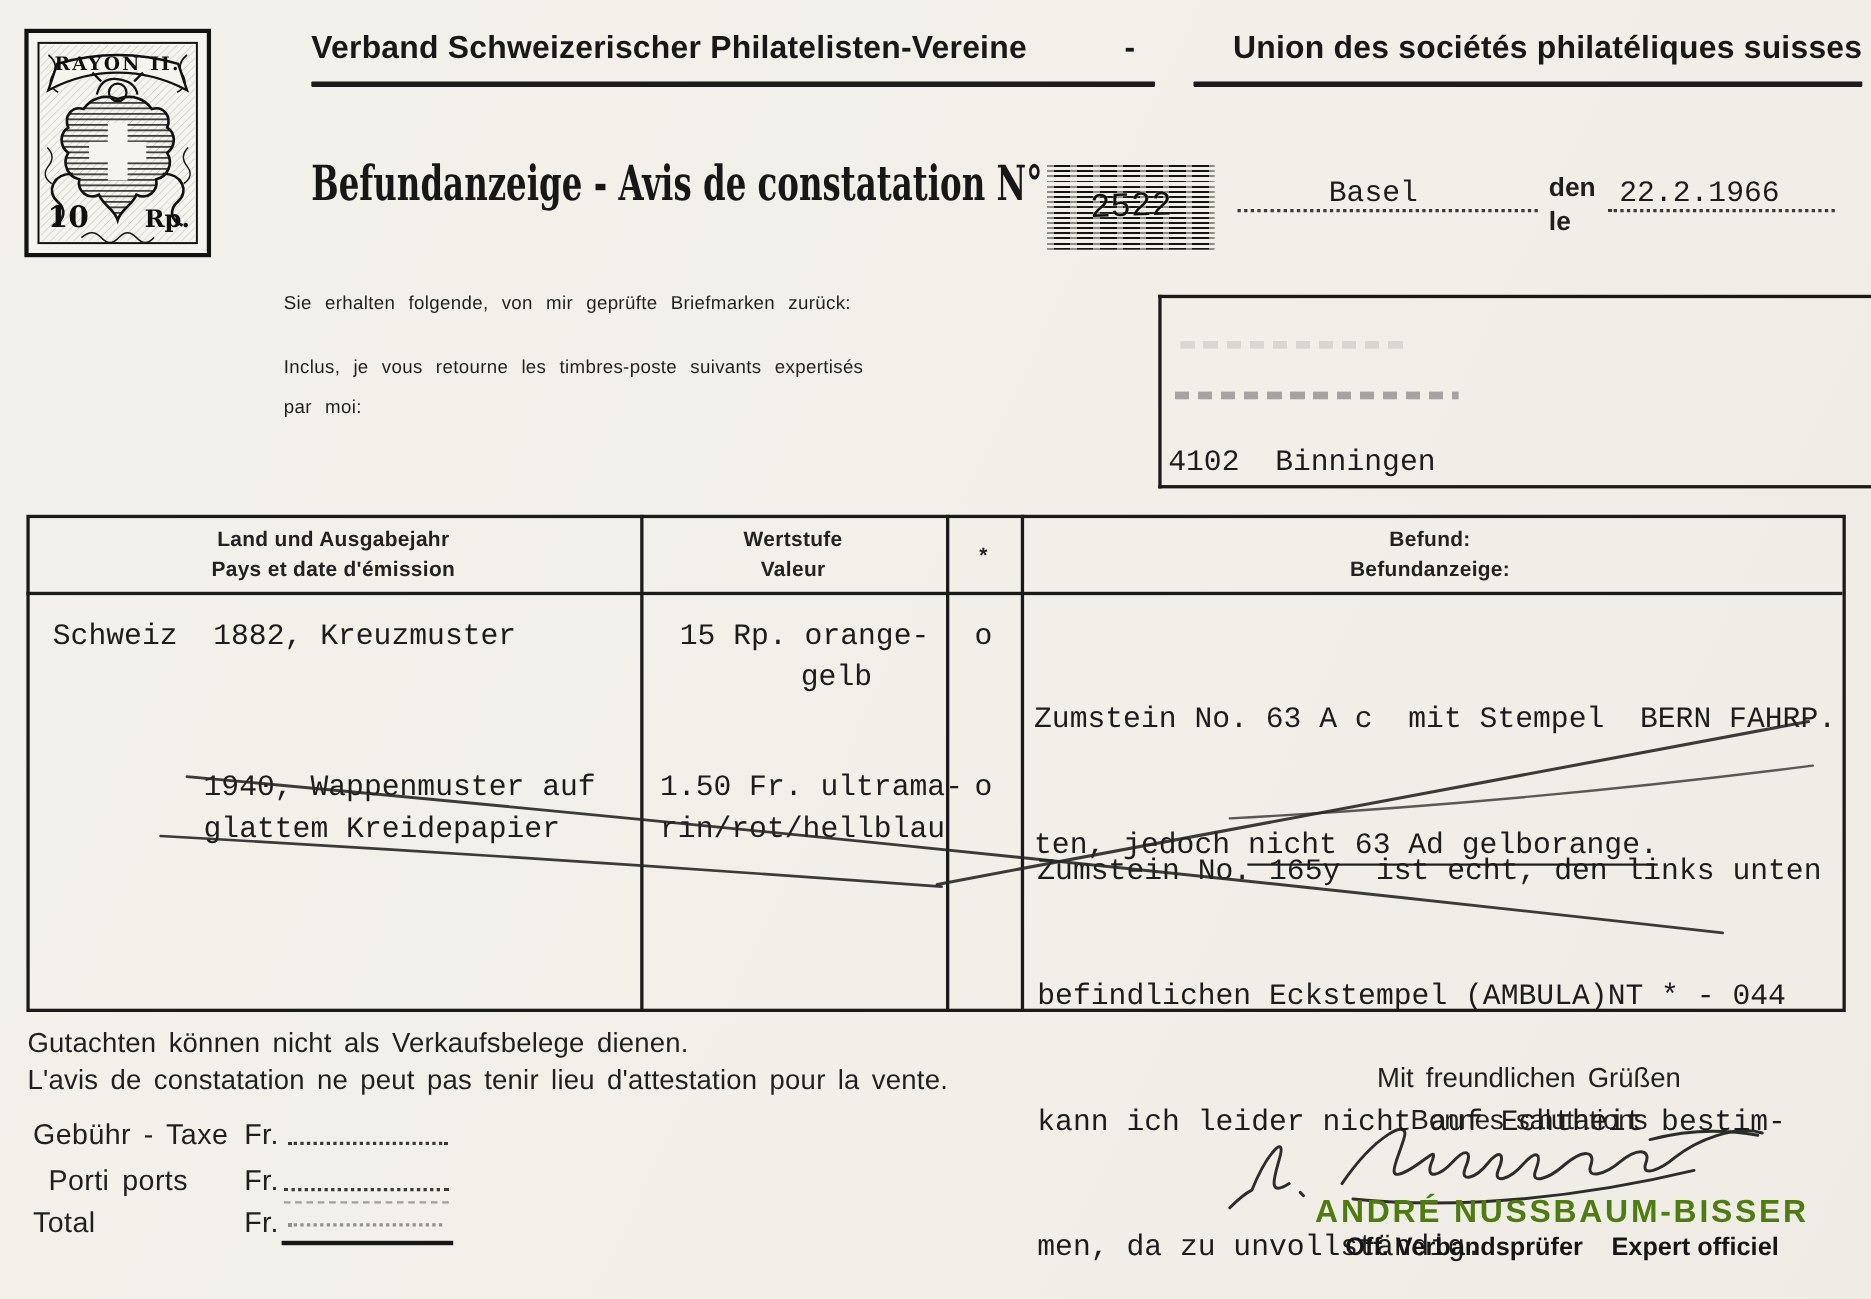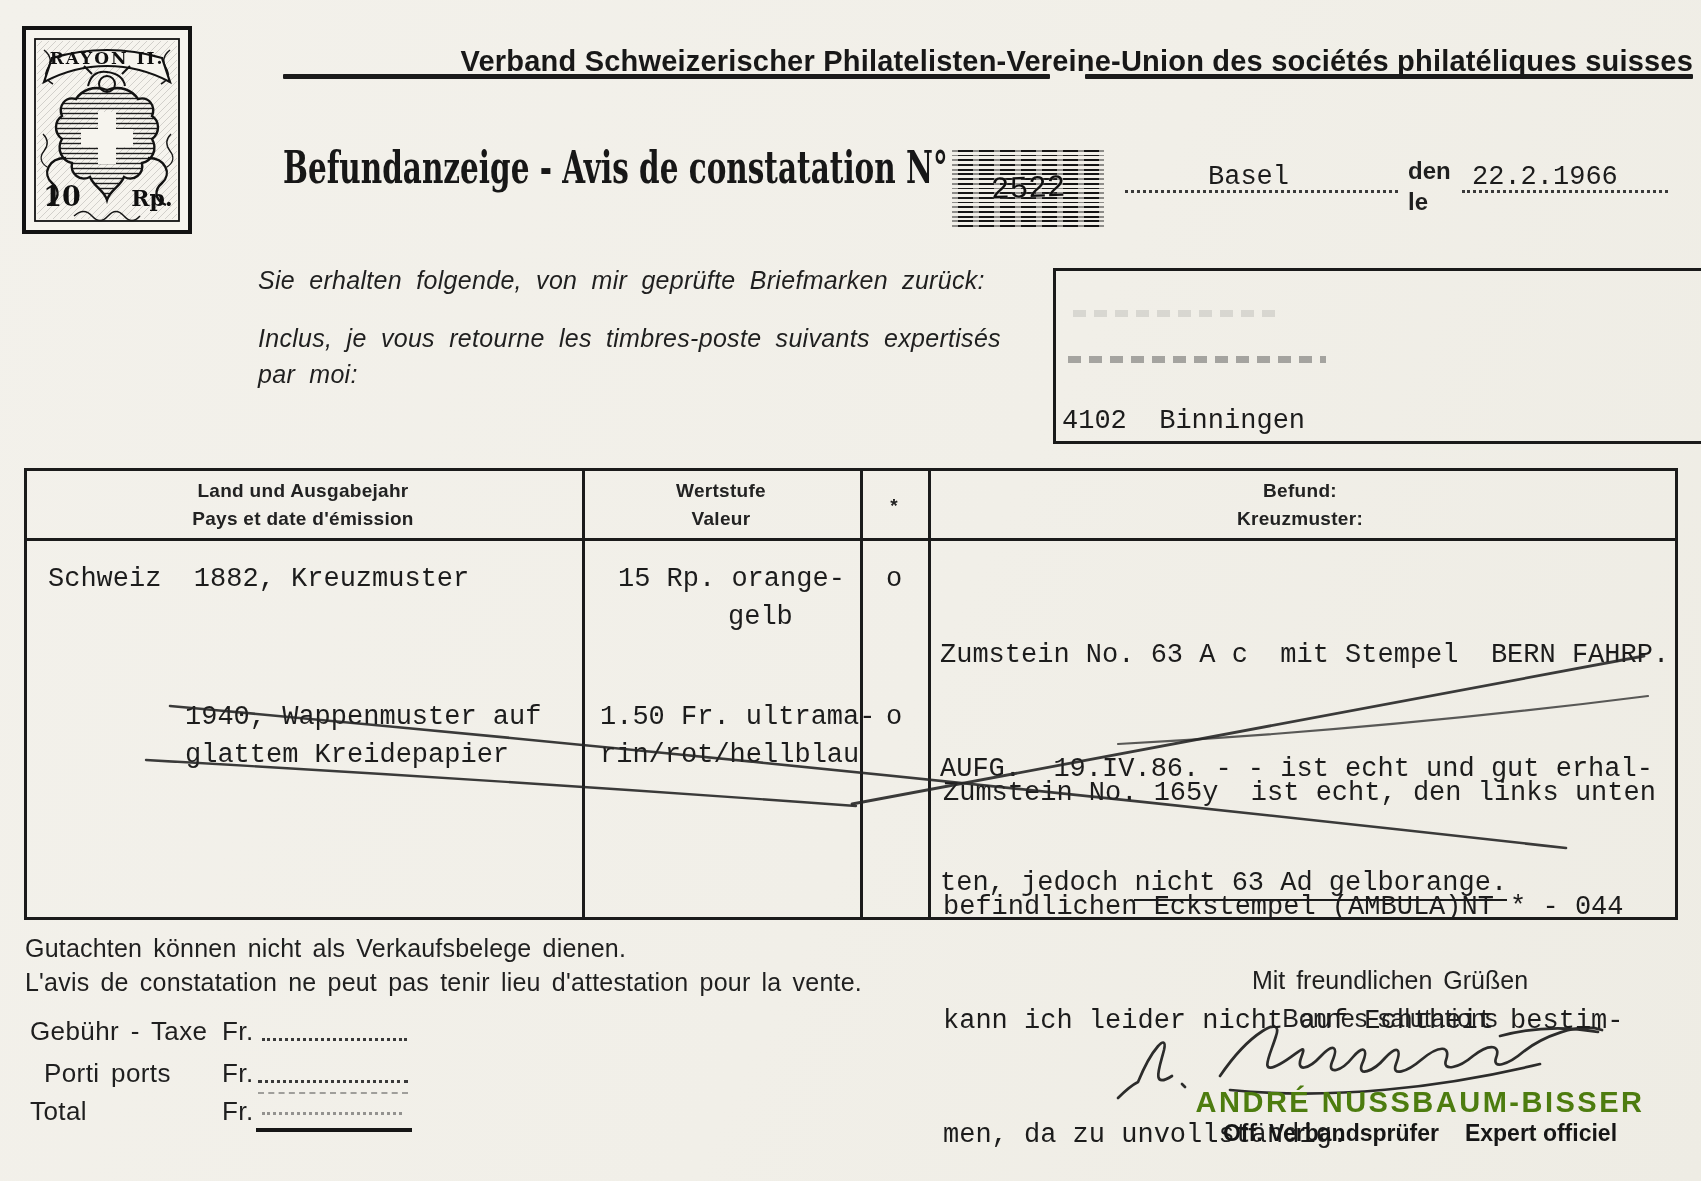--- a/index.html
+++ b/index.html
@@ -17,21 +17,21 @@
          transform:scale(0.67,1);transform-origin:left top;white-space:nowrap;}
   .nr-box{
     background:
       repeating-linear-gradient(90deg, rgba(241,239,233,0.55) 0 6px, rgba(241,239,233,0) 6px 21px),
       repeating-linear-gradient(180deg, #141414 0 1.8px, rgba(241,239,233,0.05) 1.8px 4.7px);
     display:flex;align-items:center;justify-content:center;
   }
   .nr-box span{font-family:"Liberation Mono",monospace;font-size:31px;color:#101010;transform:rotate(-2deg);text-shadow:0 0 2px rgba(241,239,233,.6);}
   .dotline{border-bottom:3px dotted #3a3a3a;height:0;}
   .denle{font-size:24px;line-height:31px;color:#1f1f1f;font-weight:bold;}
-  .intro{font-size:25px;letter-spacing:0.3px;word-spacing:7px;white-space:nowrap;font-style:italic;}
+  .intro{font-size:17px;letter-spacing:0.3px;word-spacing:7px;white-space:nowrap;}
   .addr-box{border:3px solid #1a1a1a;border-right:none;}
   .redact{background:repeating-linear-gradient(90deg,#4a4a4a 0 13px,transparent 13px 21px);height:7px;filter:blur(0.7px);}
   .tbl-line-h{background:#1b1b1b;height:3px;}
   .tbl-line-v{background:#1b1b1b;width:3px;}
   .tbl-outline{border:3px solid #1b1b1b;}
   .th{text-align:center;font-size:19px;font-weight:bold;line-height:28px;letter-spacing:0.3px;color:#222;}
   .u{border-bottom:2.6px solid #1c1c1c;padding-bottom:1px;}
   .note{font-size:25px;letter-spacing:0.2px;word-spacing:4px;white-space:nowrap;}
   .fee-label{font-size:26px;letter-spacing:0.4px;word-spacing:4px;}
   .closing{font-size:25px;word-spacing:4px;text-align:center;}
@@ -72,21 +72,21 @@
     <rect x="76" y="86" width="18" height="52" fill="#f6f4ee"></rect>
     <rect x="59" y="103" width="52" height="18" fill="#f6f4ee"></rect>
 
     <path d="M44,132 C26,132 20,148 30,157 C38,164 38,174 26,179" fill="none" stroke="#121212" stroke-width="2.4"></path>
     <path d="M126,132 C144,132 150,148 140,157 C132,164 132,174 144,179" fill="none" stroke="#121212" stroke-width="2.4"></path>
     <text x="40" y="180" text-anchor="middle" font-family="DejaVu Serif, serif" font-weight="bold" font-size="27" fill="#101010">10</text>
     <text x="130" y="180" text-anchor="middle" font-family="DejaVu Serif, serif" font-weight="bold" font-size="22" fill="#101010">Rp.</text>
   </svg>
 </div>
 
-<div class="abs hdr-row sans" style="left:283px;top:45px;width:1410px;justify-content:flex-end;">
+<div class="abs hdr-row sans" style="left:283px;top:28px;width:1410px;">
   <span>Verband Schweizerischer Philatelisten-Vereine</span>
   <span>-</span>
   <span>Union des sociétés philatéliques suisses</span>
 </div>
 <div class="abs rule" style="left:283px;top:74px;width:767px;"></div>
 <div class="abs rule" style="left:1085px;top:74px;width:608px;"></div>
 
 <div class="abs title" style="left:283px;top:142px;">Befundanzeige - Avis de constatation N°</div>
 
 <div class="abs nr-box" style="left:952px;top:150px;width:152px;height:77px;">
@@ -121,30 +121,29 @@
   <div>Land und Ausgabejahr</div>
   <div>Pays et date d'émission</div>
 </div>
 <div class="abs th sans" style="left:582px;top:477px;width:278px;">
   <div>Wertstufe</div>
   <div>Valeur</div>
 </div>
 <div class="abs th sans" style="left:860px;top:492px;width:68px;">*</div>
 <div class="abs th sans" style="left:928px;top:477px;width:744px;">
   <div>Befund:</div>
-  <div>Kreuzmuster:</div>
+  <div>Befundanzeige:</div>
 </div>
 
 <div class="abs tw" style="left:48px;top:560px;">Schweiz  1882, Kreuzmuster</div>
 <div class="abs tw" style="left:618px;top:560px;">15 Rp. orange-</div>
 <div class="abs tw" style="left:728px;top:598px;">gelb</div>
 <div class="abs tw" style="left:886px;top:560px;">o</div>
 <div class="abs tw" style="left:940px;top:560px;">
   <div>Zumstein No. 63 A c  mit Stempel  BERN FAHRP.</div>
-  <div>AUFG.  19.IV.86. - - ist echt und gut erhal-</div>
   <div><span>ten, jedoch </span><span class="u">nicht 63 Ad gelborange.</span></div>
 </div>
 
 <div class="abs tw" style="left:185px;top:698px;">1940, Wappenmuster auf</div>
 <div class="abs tw" style="left:185px;top:736px;">glattem Kreidepapier</div>
 <div class="abs tw" style="left:600px;top:698px;">1.50 Fr. ultrama-</div>
 <div class="abs tw" style="left:600px;top:736px;">rin/rot/hellblau</div>
 <div class="abs tw" style="left:886px;top:698px;">o</div>
 <div class="abs tw" style="left:943px;top:698px;">
   <div>Zumstein No. 165y  ist echt, den links unten</div>

